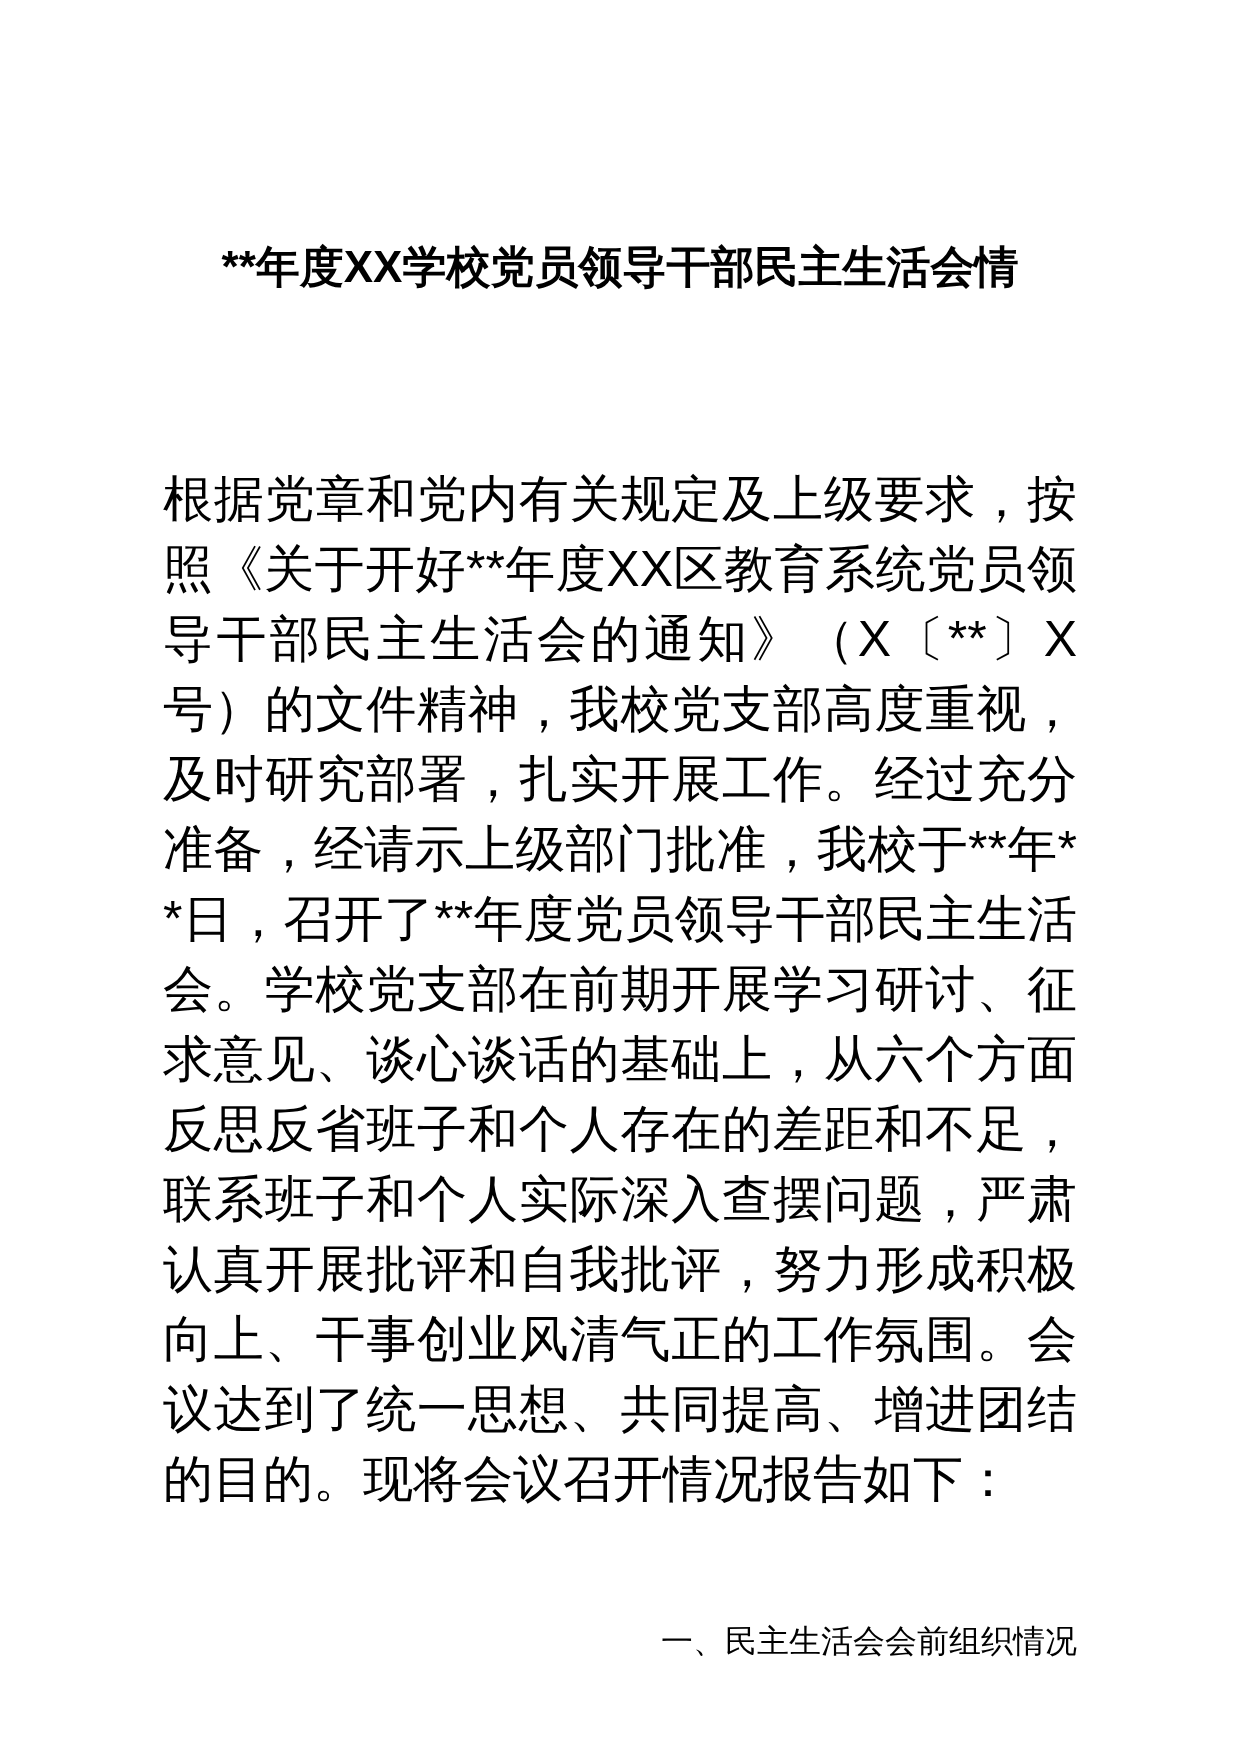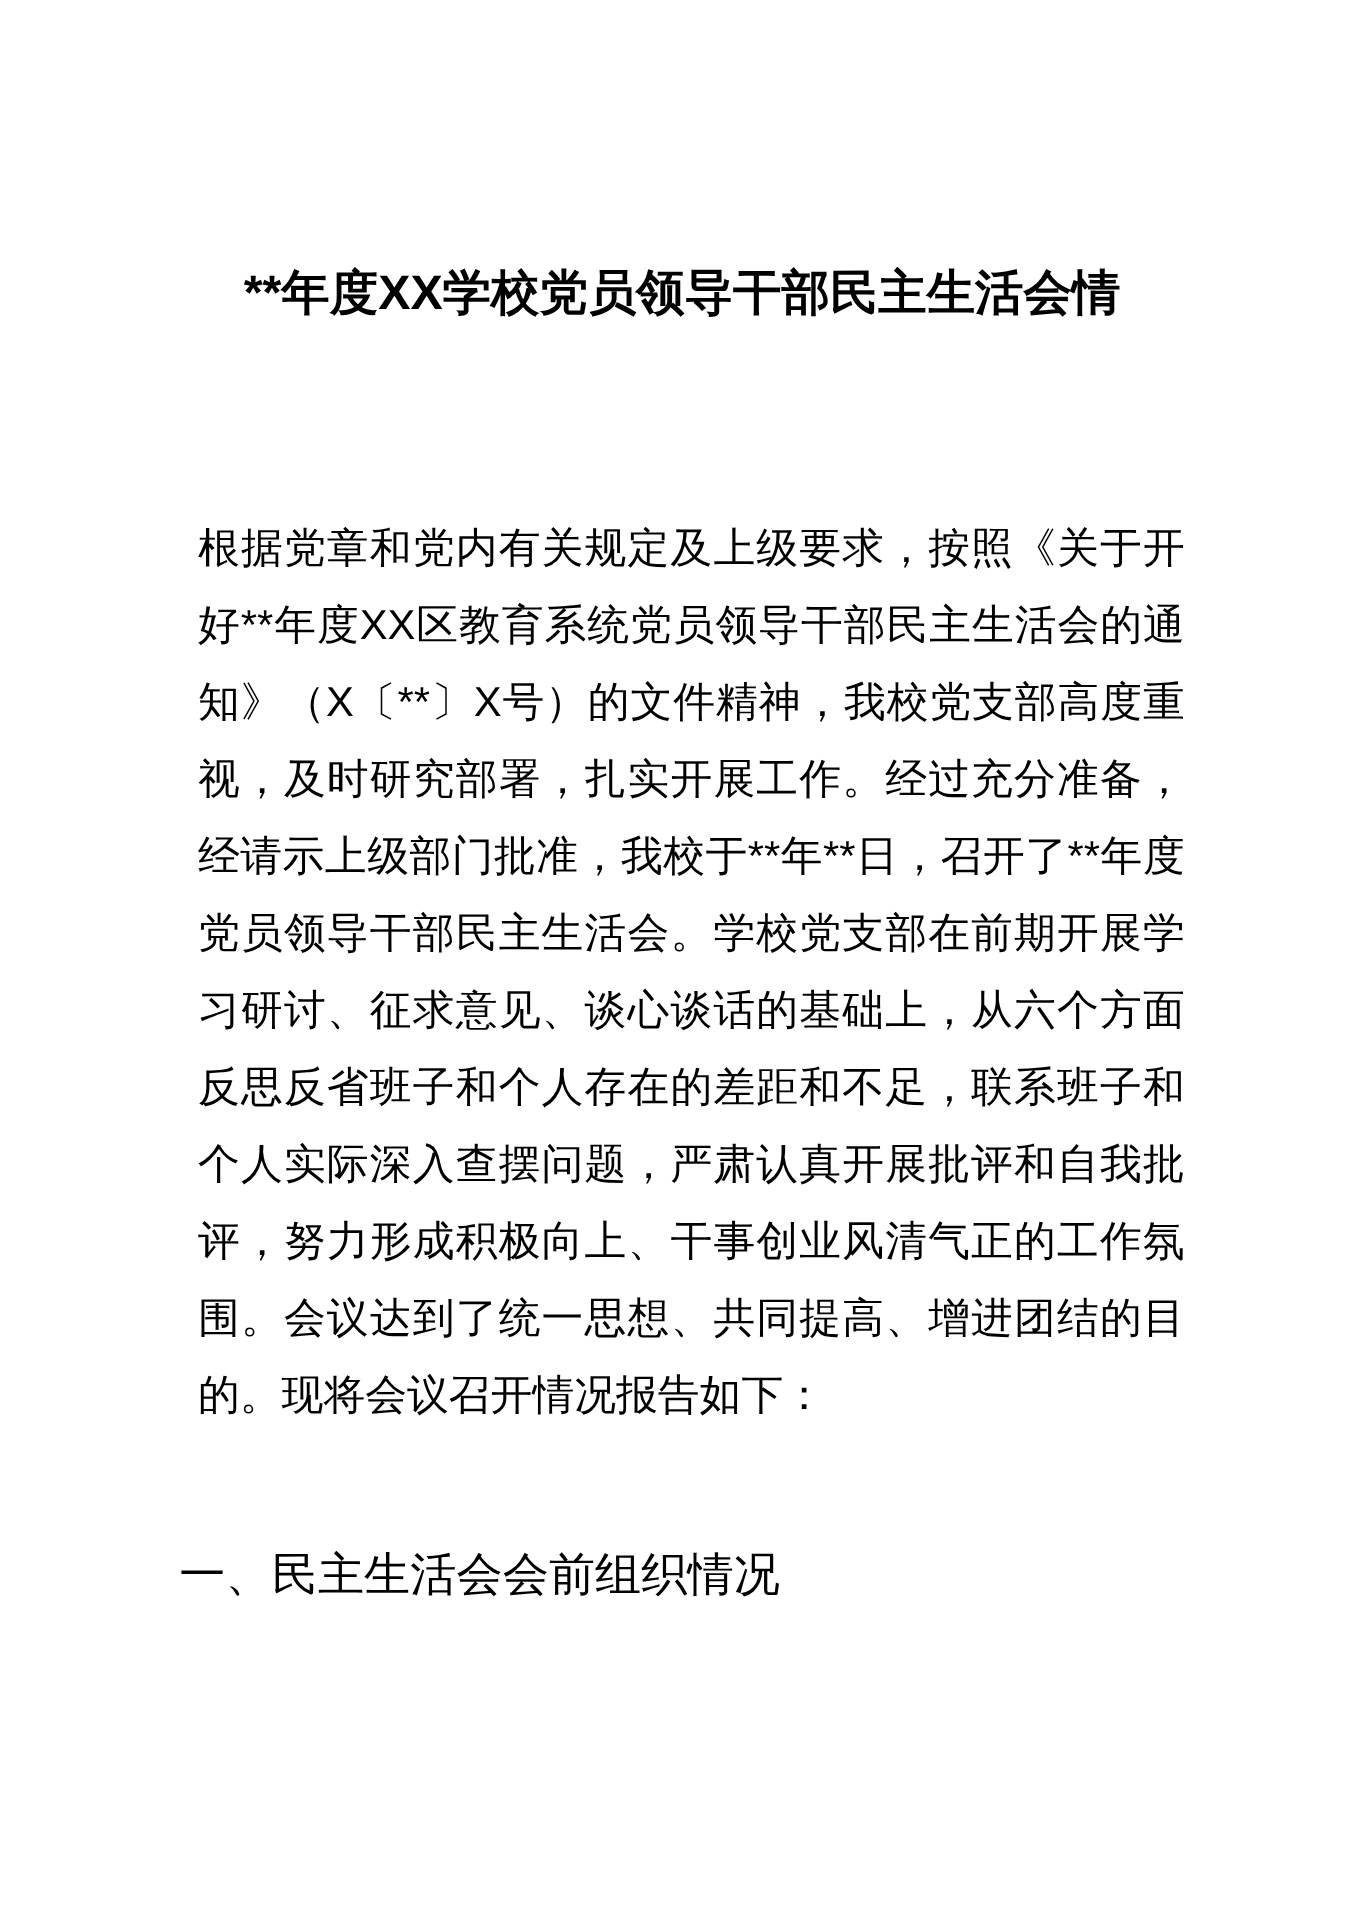--- a/index.html
+++ b/index.html
@@ -26,36 +26,36 @@
     color: #000000;
   }
   .doc-title .title-line {
     display: block;
     line-height: 58px;
   }
   .doc-title .title-line + .title-line {
     margin-top: 88px;
   }
   .body-paragraph {
-    margin: 168px 0 0 17px;
-    font-size: 38px;
+    margin: 168px 0 0 0;
+    font-size: 50px;
     font-weight: 400;
     line-height: 70px;
     text-align: justify;
     text-justify: inter-ideograph;
     word-break: break-all;
     overflow-wrap: break-word;
     color: #000000;
   }
   .section-heading {
     margin: 92px 0 0 0;
-    font-size: 42px;
+    font-size: 32px;
     font-weight: 400;
     line-height: 70px;
-    text-align: left;
+    text-align: right;
     color: #000000;
   }
 </style>
 </head>
 <body>
 
 <div class="page">
 
   <h1 class="doc-title">
     <span class="title-line">**年度XX学校党员领导干部民主生活会情</span>

